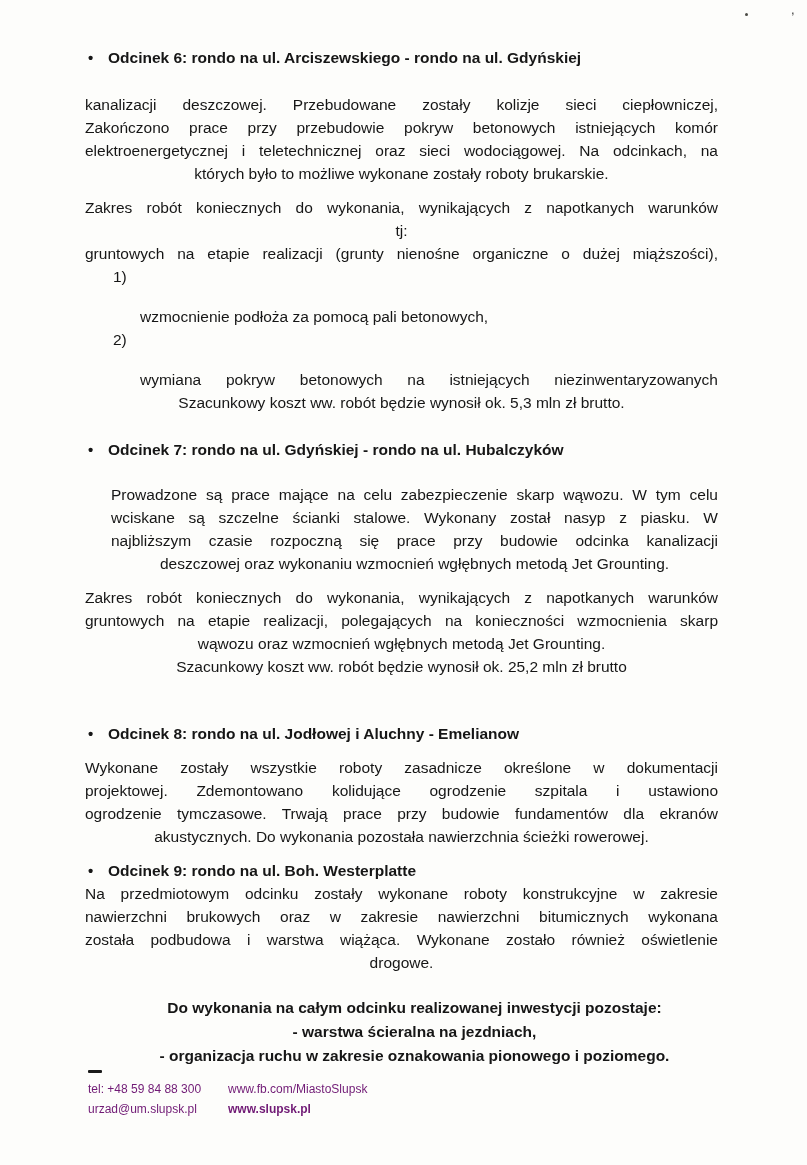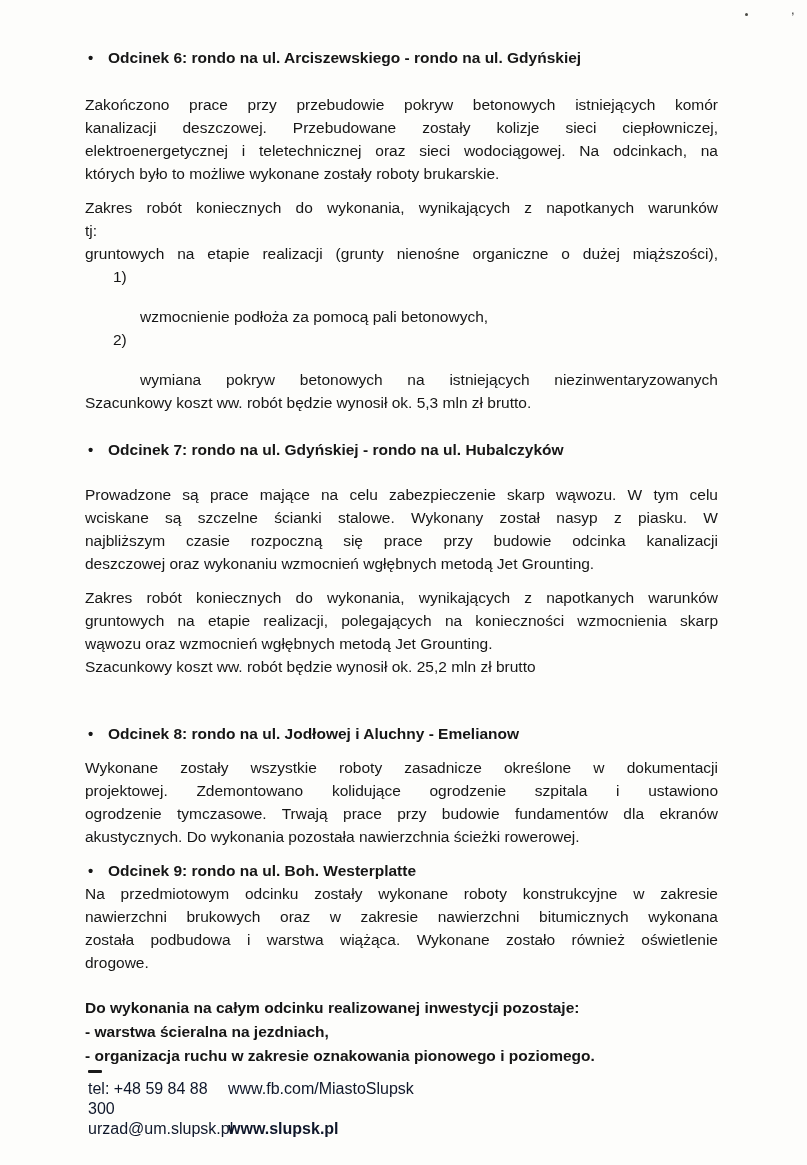--- a/index.html
+++ b/index.html
@@ -18,34 +18,34 @@
   }
   .heading {
     display:flex; align-items:flex-start;
     font-weight:bold; padding-left:3px;
   }
   .heading .bullet {
     width:20px; flex:0 0 20px; font-size:15px;
   }
   .line { min-height:23px; }
   .jl { text-align:justify; text-align-last:justify; }
-  .ll { text-align:left; }
+  .ll { text-align:center; }
   .mt-h6 { padding-top:46px; }
   .mt24 { margin-top:24px; }
-  .mt22 { margin-top:22px; }
+  .mt22 { margin-top:22px;margin-left:26px; }
   .mt21 { margin-top:11px; }
   .mt44 { margin-top:44px; }
   .num-list { }
   .num-item { display:flex; }
   .num-item .num { flex:0 0 27px; margin-left:28px; }
   .num-item .itext { flex:1 1 auto;margin-top:40px; }
   .closing { font-weight:bold; line-height:24px; }
   .footer {
     position:absolute; left:88px; top:1070px;
-    font-size:16px; line-height:20px; color:#0f172a;
+    font-size:12px; line-height:20px; color:#701a75;
   }
   .footer-rule {
     width:14px; height:3px; background:#1a1a1a;
     margin-bottom:6px; border-radius:1px;
   }
   .footer-grid {
     display:grid; grid-template-columns:140px auto; column-gap:0;
   }
   .bold { font-weight:bold; }
   .scan-mark { position:absolute; color:#3a3a3a; font-size:13px; }
@@ -59,22 +59,22 @@
 <div class="page">
 
   <div class="content">
 
     <div class="heading mt-h6">
       <span class="bullet">•</span>
       <span>Odcinek 6: rondo na ul. Arciszewskiego - rondo na ul. Gdyńskiej</span>
     </div>
 
     <div class="para mt24">
+      <div class="line jl">kanalizacji deszczowej. Przebudowane zostały kolizje sieci ciepłowniczej,</div>
       <div class="line jl">Zakończono prace przy przebudowie pokryw betonowych istniejących komór</div>
-      <div class="line jl">kanalizacji deszczowej. Przebudowane zostały kolizje sieci ciepłowniczej,</div>
       <div class="line jl">elektroenergetycznej i teletechnicznej oraz sieci wodociągowej. Na odcinkach, na</div>
       <div class="line ll">których było to możliwe wykonane zostały roboty brukarskie.</div>
     </div>
 
     <div class="para mt21">
       <div class="line jl">Zakres robót koniecznych do wykonania, wynikających z napotkanych warunków</div>
       <div class="line ll">tj:</div>
       <div class="line jl">gruntowych na etapie realizacji (grunty nienośne organiczne o dużej miąższości),</div>
     </div>
 

